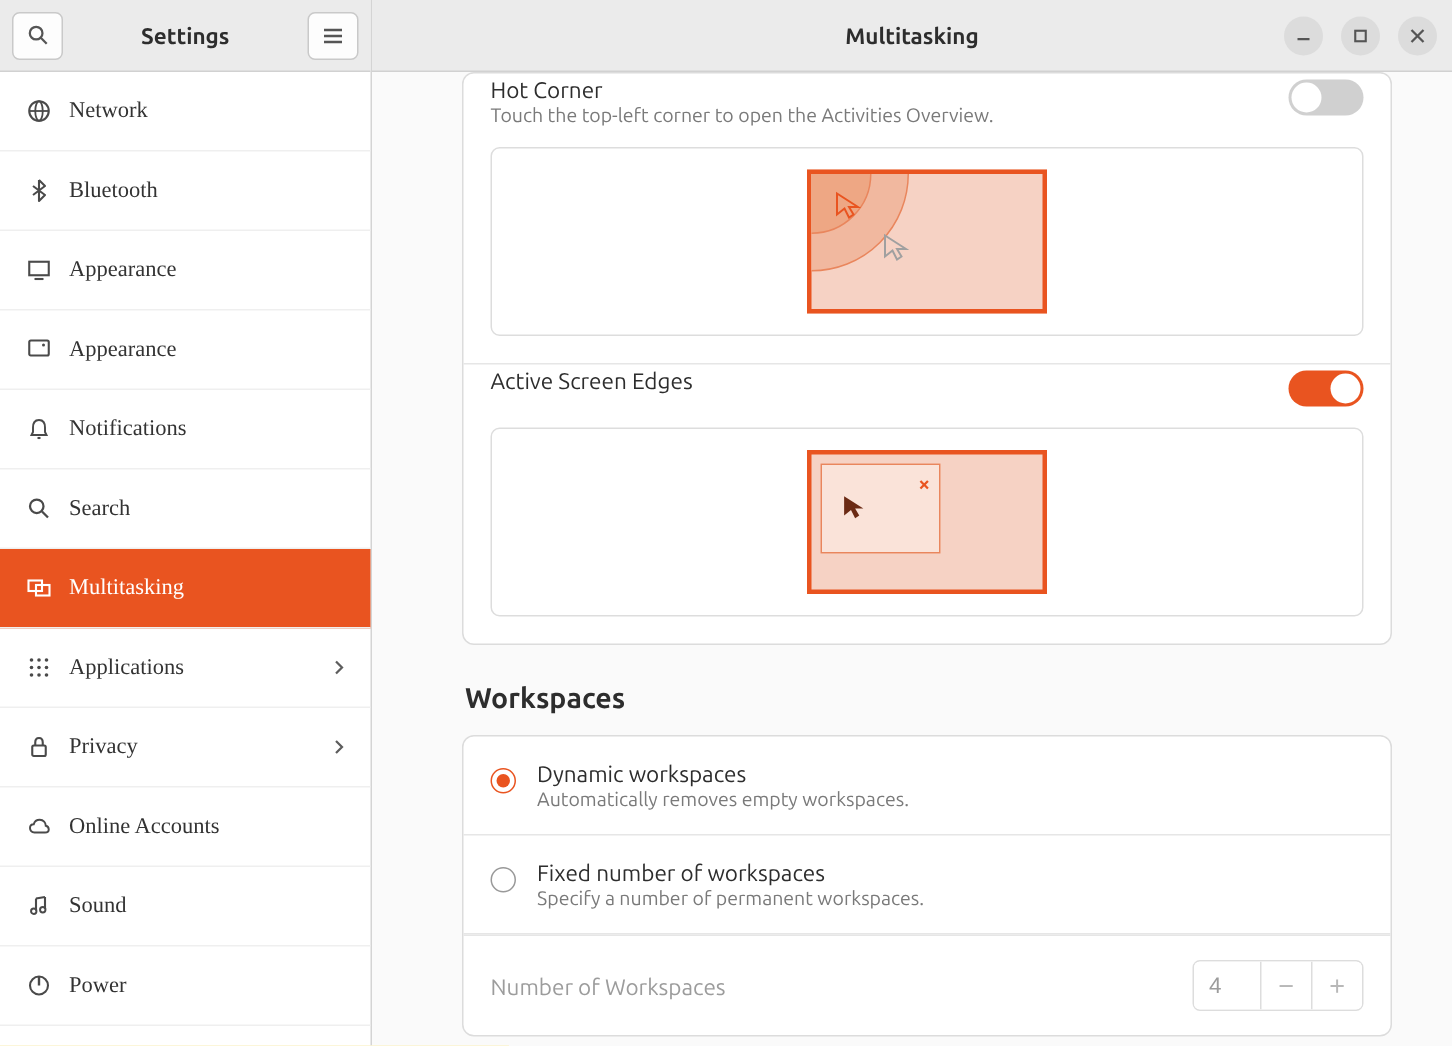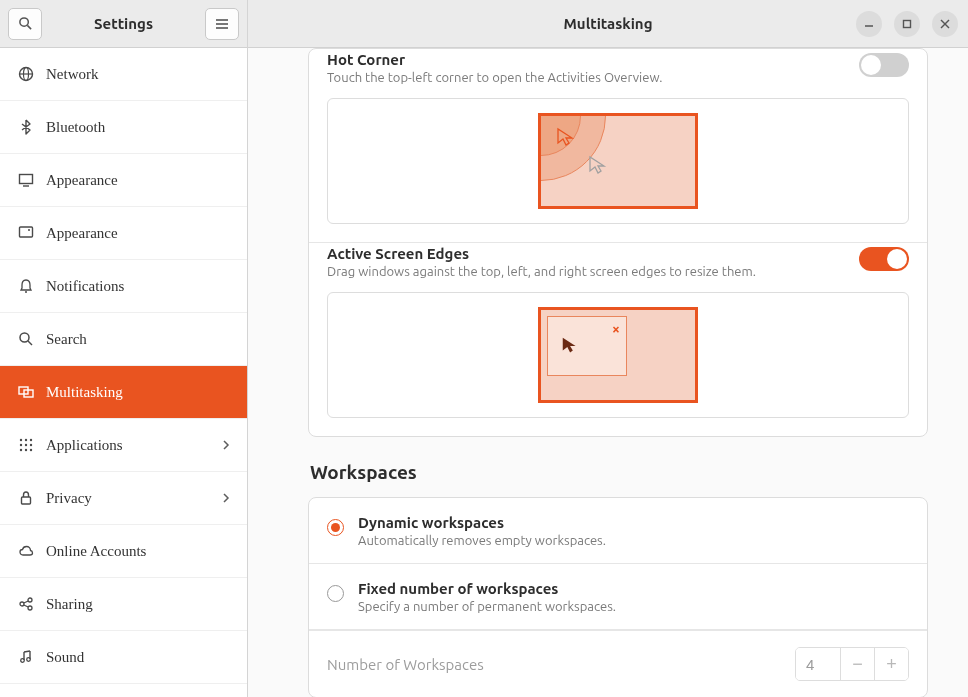--- a/index.html
+++ b/index.html
@@ -137,21 +137,21 @@
   border-bottom: 1px solid #e6e6e6;
 }
 .card-row:last-child { border-bottom: none; }
 .row-head {
   display: flex;
   align-items: flex-start;
   padding-top: 2px;
 }
 .row-text { flex: 1; }
 .row-title {
-  font-weight: 700;
+  font-weight: 400;
   font-size: 15px;
   color: #2d2d2d;
 }
 .row-desc {
   font-size: 13px;
   color: #7a7a7a;
   margin-top: 2px;
 }
 .toggle {
   width: 50px;
@@ -425,32 +425,20 @@
           <span class="icon">
             <svg width="16" height="16" viewBox="0 0 16 16">
               <path d="M5 12 C3 12 2 10.5 2 9 C2 7.5 3 6.5 4.5 6.5 C5 4.5 6.5 3.5 8.5 3.5 C11 3.5 12.5 5.5 12.5 7.5 C14 7.8 14.5 9 14.5 10 C14.5 11.5 13 12 12 12 Z" fill="none" stroke="#4a4a4a" stroke-width="1.3"></path>
             </svg>
           </span>
           <span>Online Accounts</span>
         </div>
         <div class="sidebar-item">
           <span class="icon">
             <svg width="16" height="16" viewBox="0 0 16 16">
-              <circle cx="4" cy="8" r="2" fill="none" stroke="#4a4a4a" stroke-width="1.3"></circle>
-              <circle cx="12" cy="4" r="2" fill="none" stroke="#4a4a4a" stroke-width="1.3"></circle>
-              <circle cx="12" cy="12" r="2" fill="none" stroke="#4a4a4a" stroke-width="1.3"></circle>
-              <line x1="5.7" y1="7" x2="10.3" y2="5" stroke="#4a4a4a" stroke-width="1.2"></line>
-              <line x1="5.7" y1="9" x2="10.3" y2="11" stroke="#4a4a4a" stroke-width="1.2"></line>
-            </svg>
-          </span>
-          <span>Sharing</span>
-        </div>
-        <div class="sidebar-item">
-          <span class="icon">
-            <svg width="16" height="16" viewBox="0 0 16 16">
               <path d="M6 3 L6 11" stroke="#4a4a4a" stroke-width="1.4"></path>
               <path d="M12 2 L12 10" stroke="#4a4a4a" stroke-width="1.4"></path>
               <path d="M6 3 L12 2" stroke="#4a4a4a" stroke-width="1.4"></path>
               <circle cx="4.5" cy="11.5" r="1.8" fill="none" stroke="#4a4a4a" stroke-width="1.3"></circle>
               <circle cx="10.5" cy="10.5" r="1.8" fill="none" stroke="#4a4a4a" stroke-width="1.3"></circle>
             </svg>
           </span>
           <span>Sound</span>
         </div>
         <div class="sidebar-item">
@@ -521,21 +509,20 @@
                   <path d="M3 3 L3 17 L8 13 L11 19 L14 17 L11 12 L17 12 Z" fill="none" stroke="#a0a0a0" stroke-width="1.3"></path>
                 </svg>
             </div>
           </div>
         </div>
 
         <div class="card-row">
           <div class="row-head">
             <div class="row-text">
               <div class="row-title">Active Screen Edges</div>
-              <div class="row-desc">Drag windows against the top, left, and right screen edges to resize them.</div>
             </div>
             <div class="toggle on" id="toggle-edges">
                 <div class="knob"></div>
               </div>
           </div>
           <div class="illus">
             <div class="illus-box">
               <div class="edge-inner">
                 <span class="close-x">×</span>
                 <svg class="ptr" width="22" height="22" viewBox="0 0 24 24">

